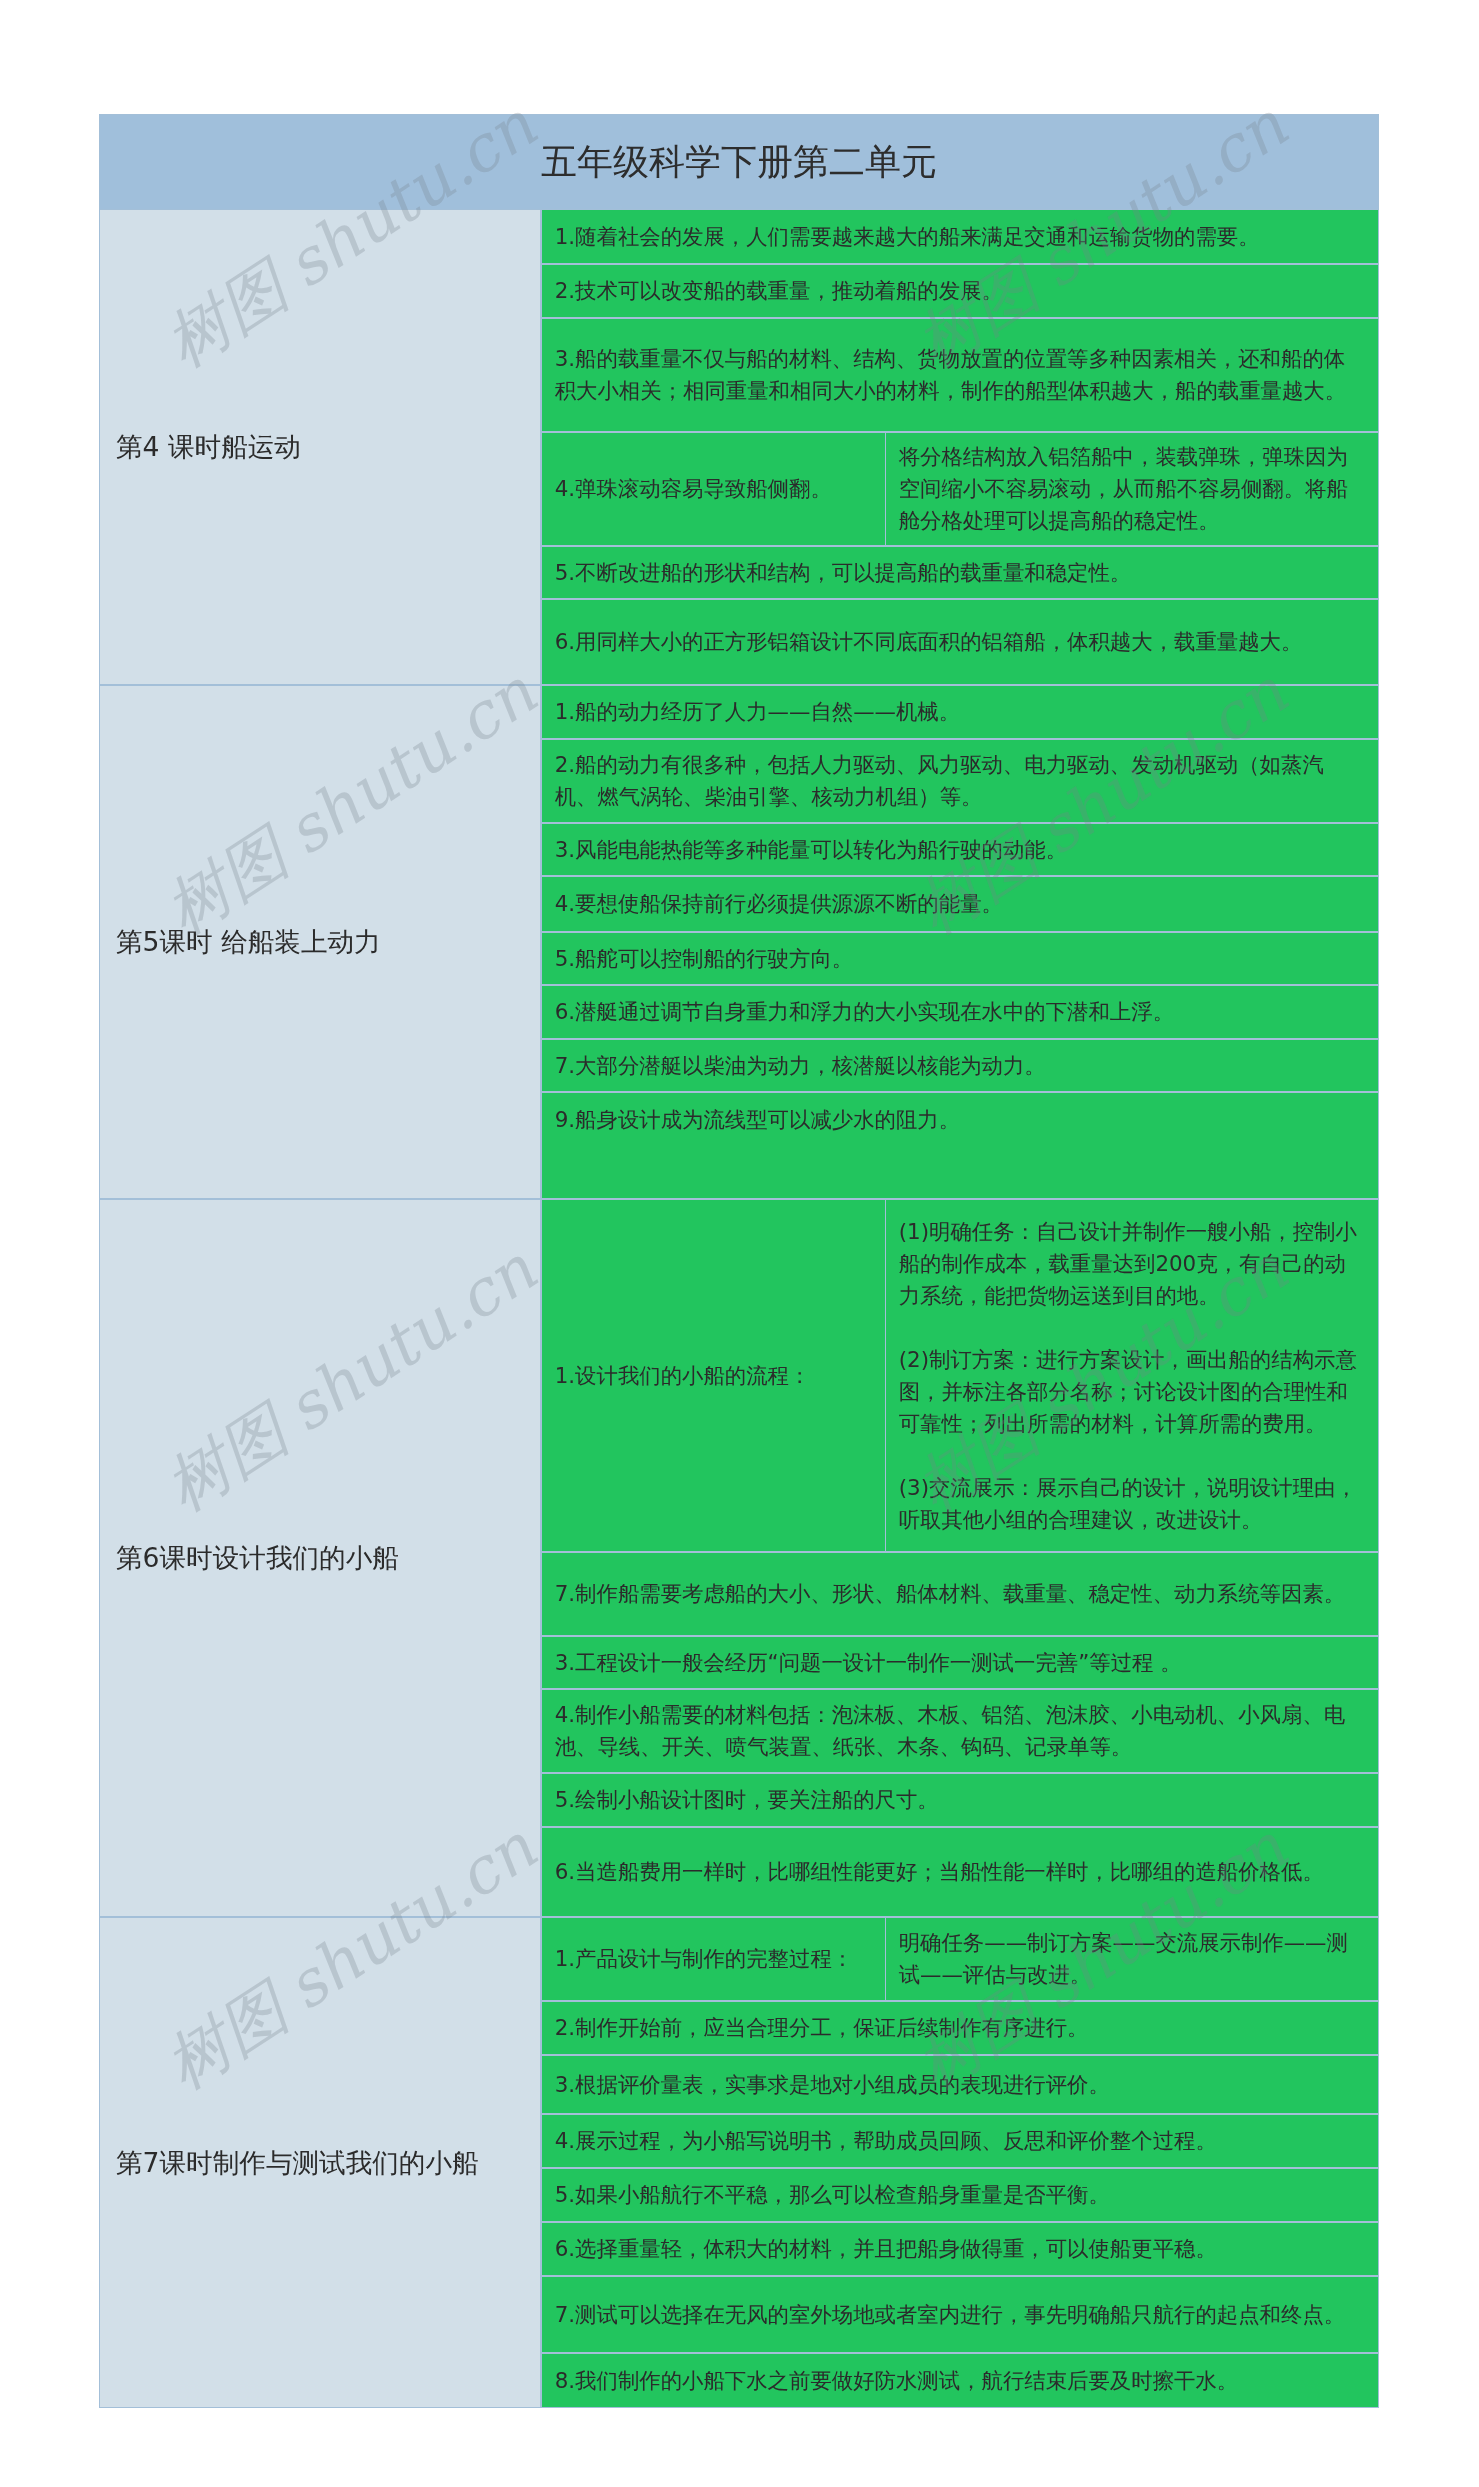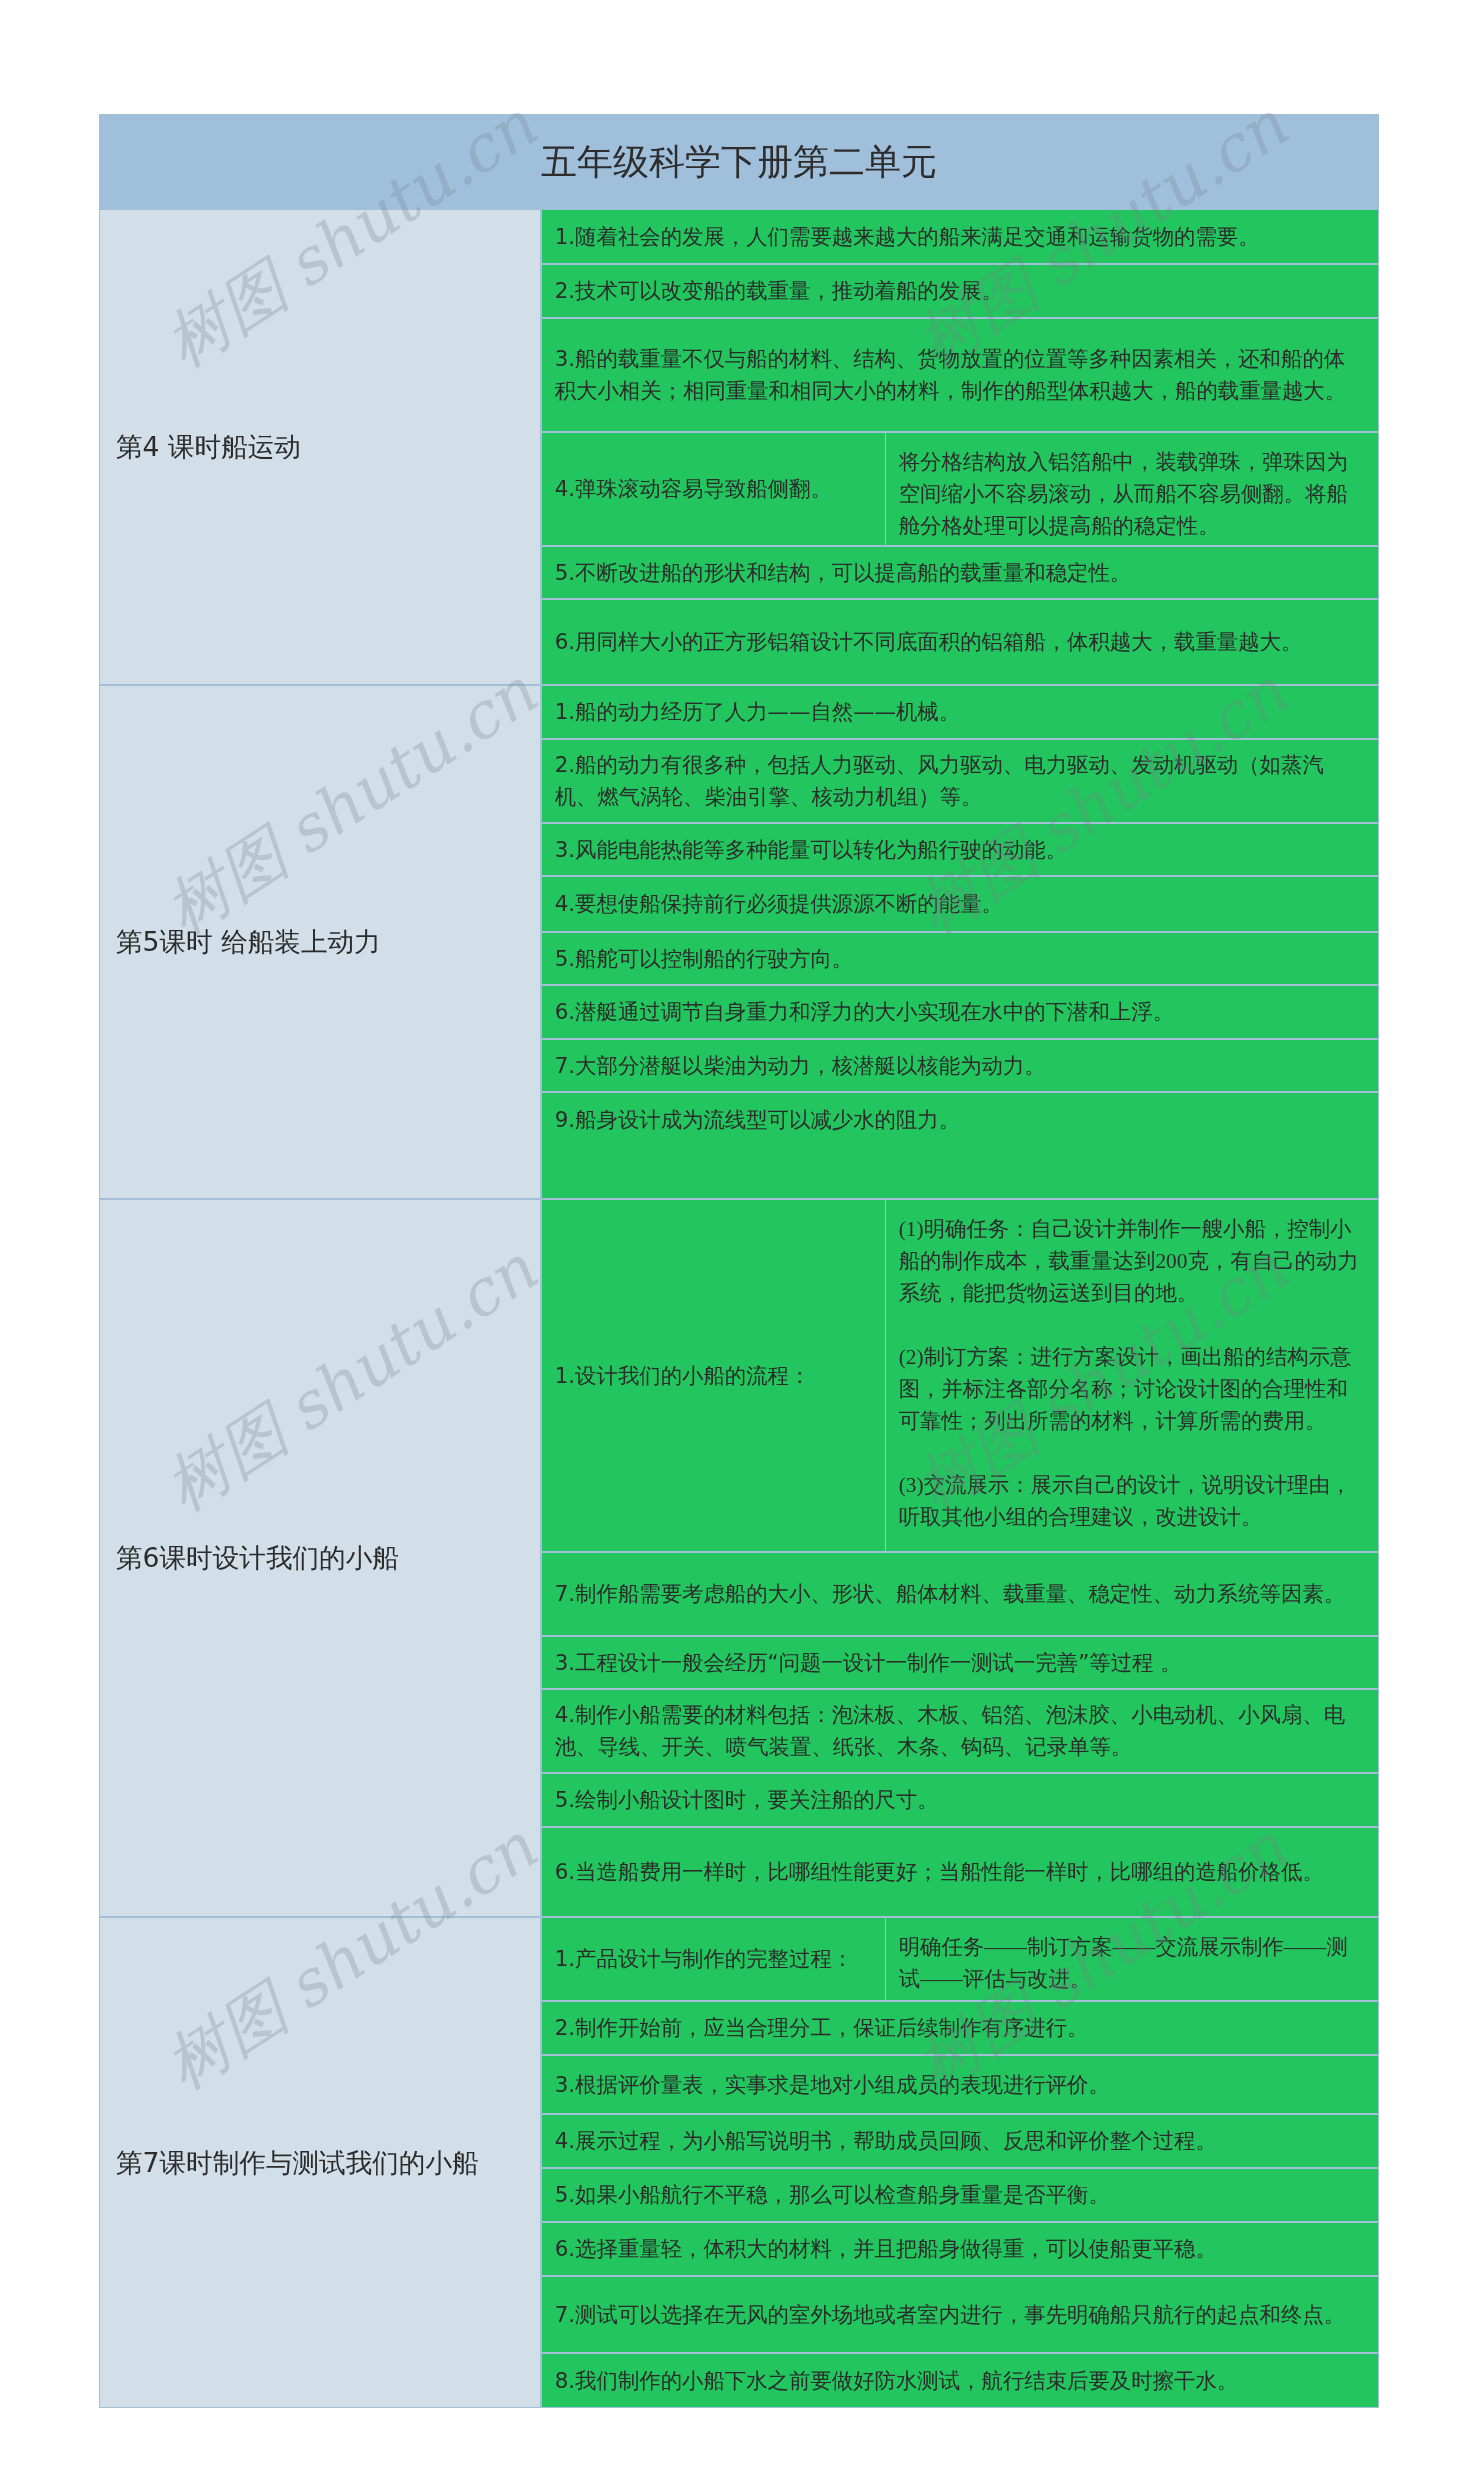--- a/index.html
+++ b/index.html
@@ -37,21 +37,21 @@
     word-break: break-all;
   }
   .item:last-child { border-bottom: none; }
   .item.split { padding: 0; align-items: stretch; }
   .split .k {
     width: 344px; flex: none; border-right: 1.7px solid #a3bfd8;
     padding: 12.7px; box-sizing: border-box; display: flex; align-items: center;
   }
   .split .v {
     flex: 1; padding: 12.7px; box-sizing: border-box;
-    display: flex; flex-direction: column;  font-family: Liberation Serif, serif;
+    display: flex; flex-direction: column; justify-content: center;
   }
   .split .v p { margin: 0; }
   .split .v p + p { margin-top: 32px; }
   .watermark {
     position: absolute; font-family: "DejaVu Serif", "Liberation Serif", serif;
     font-style: italic; font-size: 64px; color: rgba(120,130,140,0.28);
     transform: rotate(-33deg); transform-origin: left bottom;
     white-space: nowrap; pointer-events: none;
   }
 </style>

